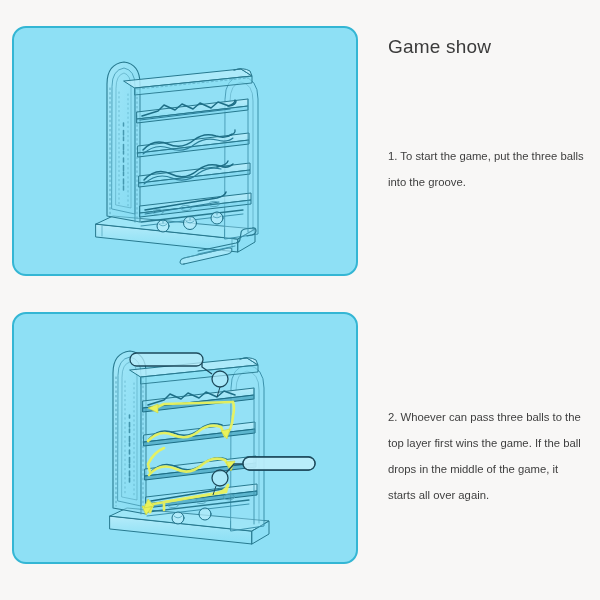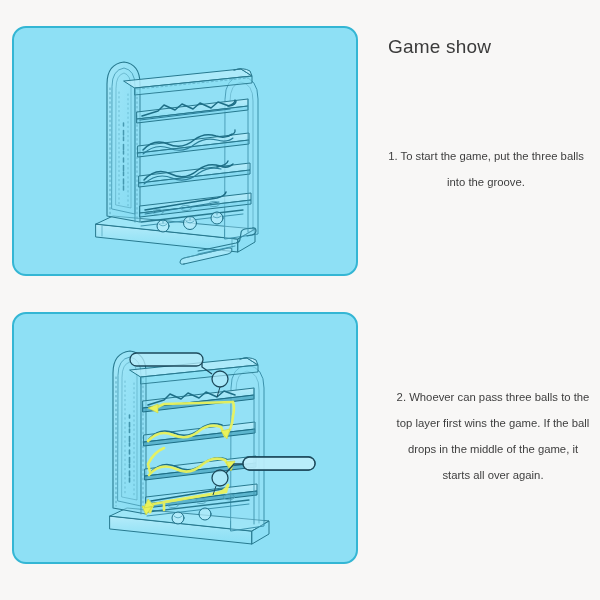--- a/index.html
+++ b/index.html
@@ -59,41 +59,40 @@
     overflow: visible;
   }
 
   
   .text-col {
     position: absolute;
     left: 388px;
     top: 0;
     width: 206px;
     height: 600px;
-    text-align: center;
   }
   #page-title {
     position: absolute;
     top: 36px;
     left: 0;
     font-size: 19px;
     color: #3b3b3b;
     letter-spacing: 0.2px;
     white-space: nowrap;
   }
   .instruction {
     position: absolute;
     left: 0;
     width: 196px;
     font-size: 11.3px;
     line-height: 26px;
     color: #3e3e3e;
   }
   #instruction-1 { top: 143px; }
-  #instruction-2 { top: 384px; margin-left: 7px; }
+  #instruction-2 { top: 404px; }
 
   .sr {
     position: absolute;
     width: 1px; height: 1px;
     overflow: hidden;
     clip: rect(0 0 0 0);
     white-space: nowrap;
   }
 </style>
 </head>

